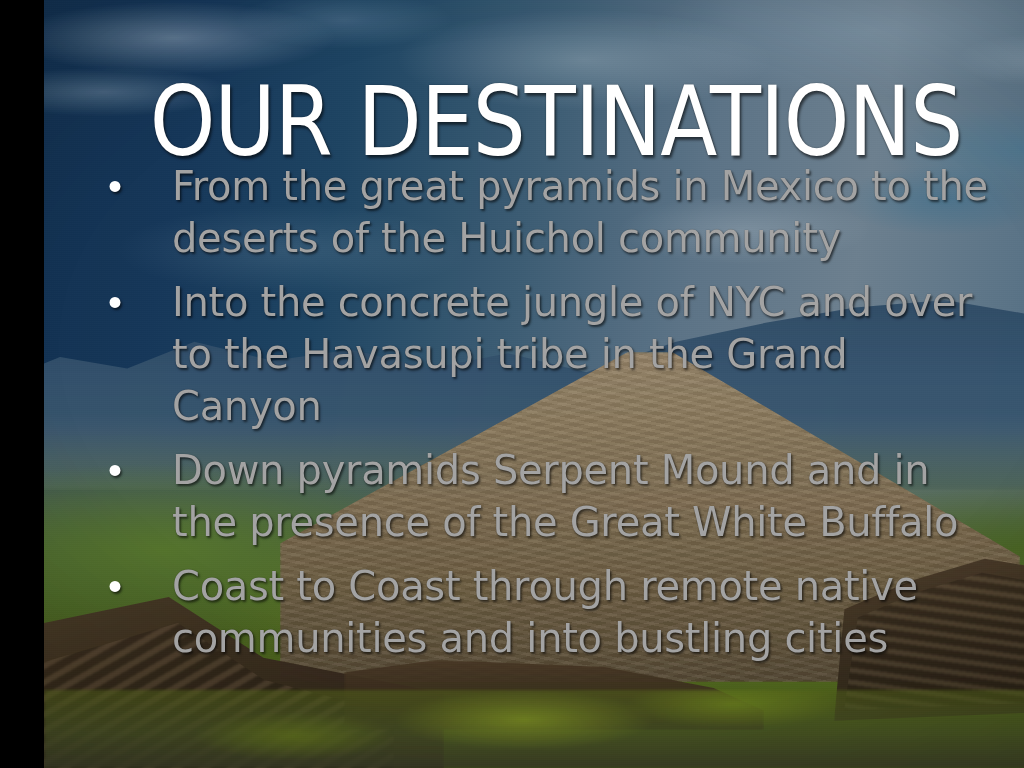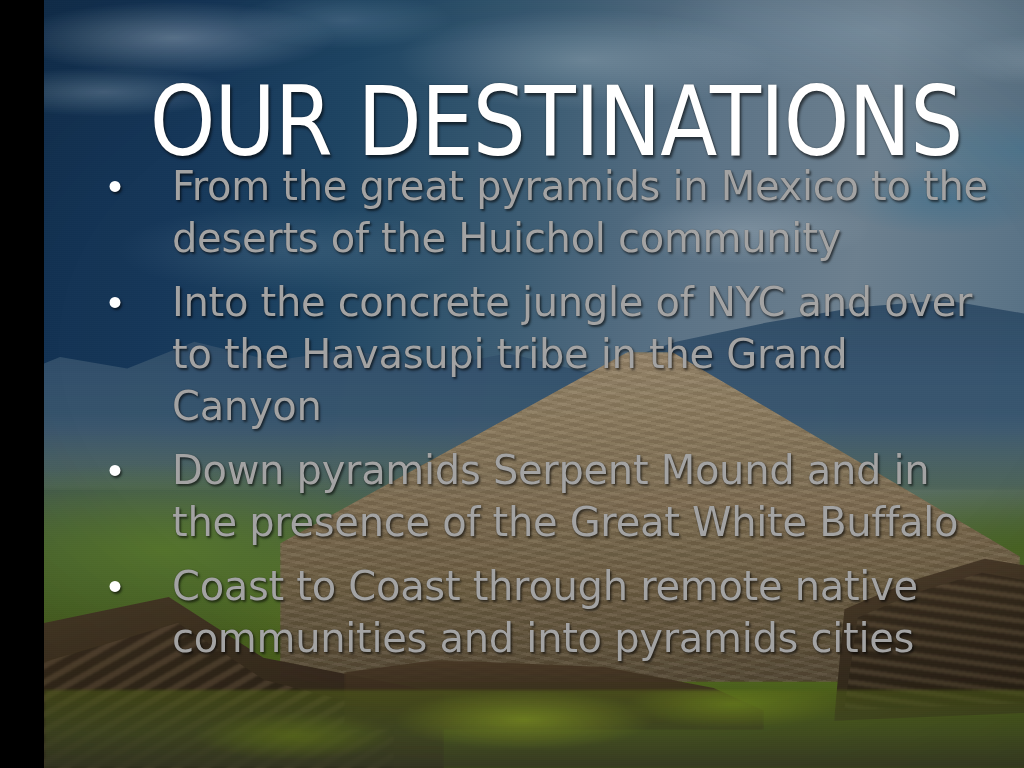--- a/index.html
+++ b/index.html
@@ -308,18 +308,18 @@
         <span class="bullet-text">Into the concrete jungle of NYC and over to the Havasupi tribe in the Grand Canyon</span>
       </li>
 
       <li class="bullet-item">
         <span class="bullet-dot">•</span>
         <span class="bullet-text">Down pyramids Serpent Mound and in the presence of the Great White Buffalo</span>
       </li>
 
       <li class="bullet-item">
         <span class="bullet-dot">•</span>
-        <span class="bullet-text">Coast to Coast through remote native communities and into pyramids cities</span>
+        <span class="bullet-text">Coast to Coast through remote native communities and into bustling cities</span>
       </li>
 
     </ul>
   </div>
 </div>
 
 </body></html>

